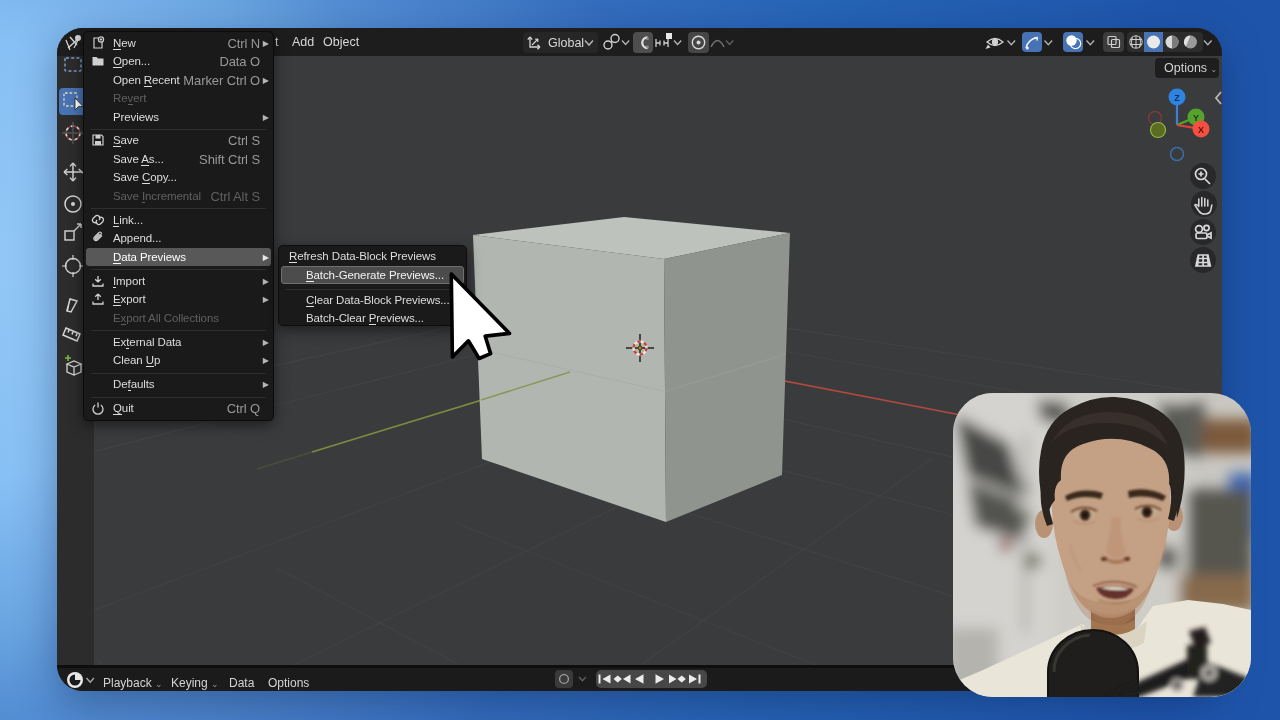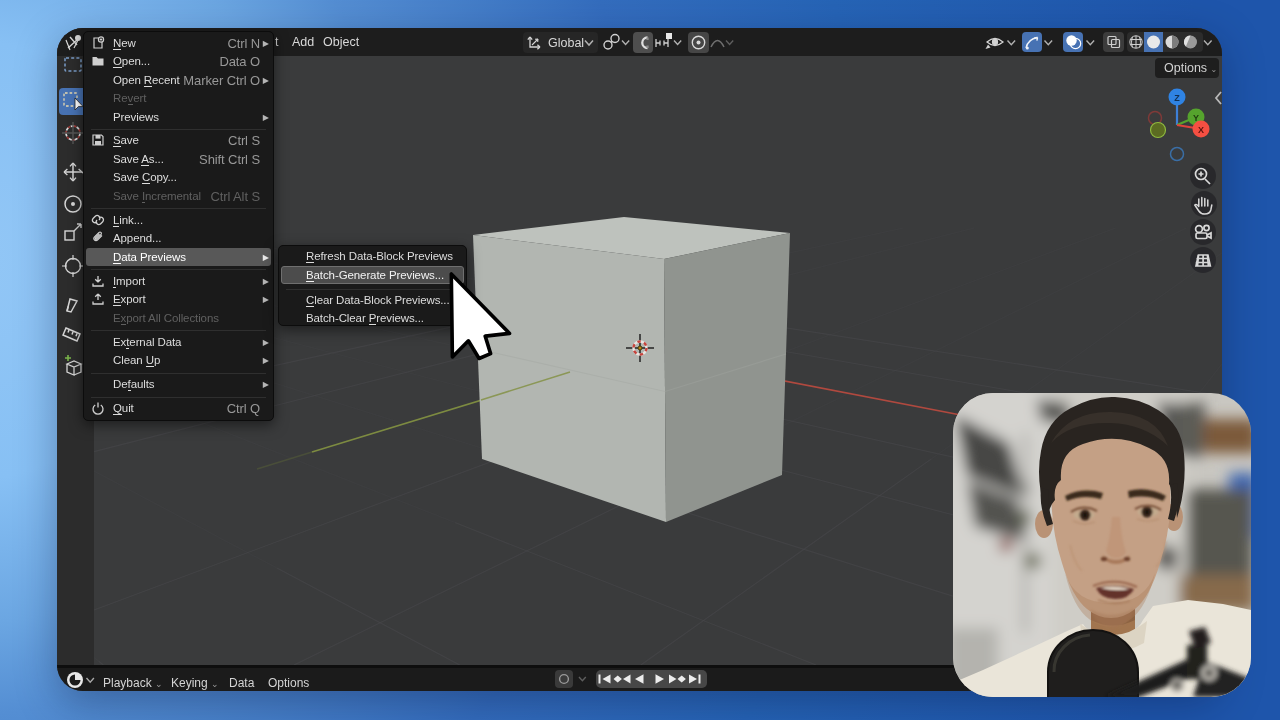--- a/index.html
+++ b/index.html
@@ -421,21 +421,21 @@
             <line x1="7" y1="1.5" x2="7" y2="6.5"></line>
           </g>
         </svg>
       <span class="lbl"><u>Q</u>uit</span>
         <span class="sc">Ctrl Q</span>
     </div>
   </div>
 
   <div class="menu" style="left:221px;top:217px;width:189px;height:81px;">
     <div class="mi" style="top:1px">
-        <span class="lbl" style="left:27px"><u>R</u>efresh Data-Block Previews</span>
+        <span class="lbl" style="left:10px"><u>R</u>efresh Data-Block Previews</span>
       </div>
     <div class="mi" style="top:19.5px">
       <div style="position:absolute;left:2px;right:2px;top:0.5px;bottom:0.5px;background:#4c4c4c;border:1px solid #6f6f6f;border-radius:3px"></div>
       <span class="lbl" style="left:27px;color:#f2f2f2"><u>B</u>atch-Generate Previews...</span>
     </div>
     <div class="msep" style="top:43px"></div>
     <div class="mi" style="top:44.5px">
         <span class="lbl" style="left:27px"><u>C</u>lear Data-Block Previews...</span>
       </div>
     <div class="mi" style="top:63px">

